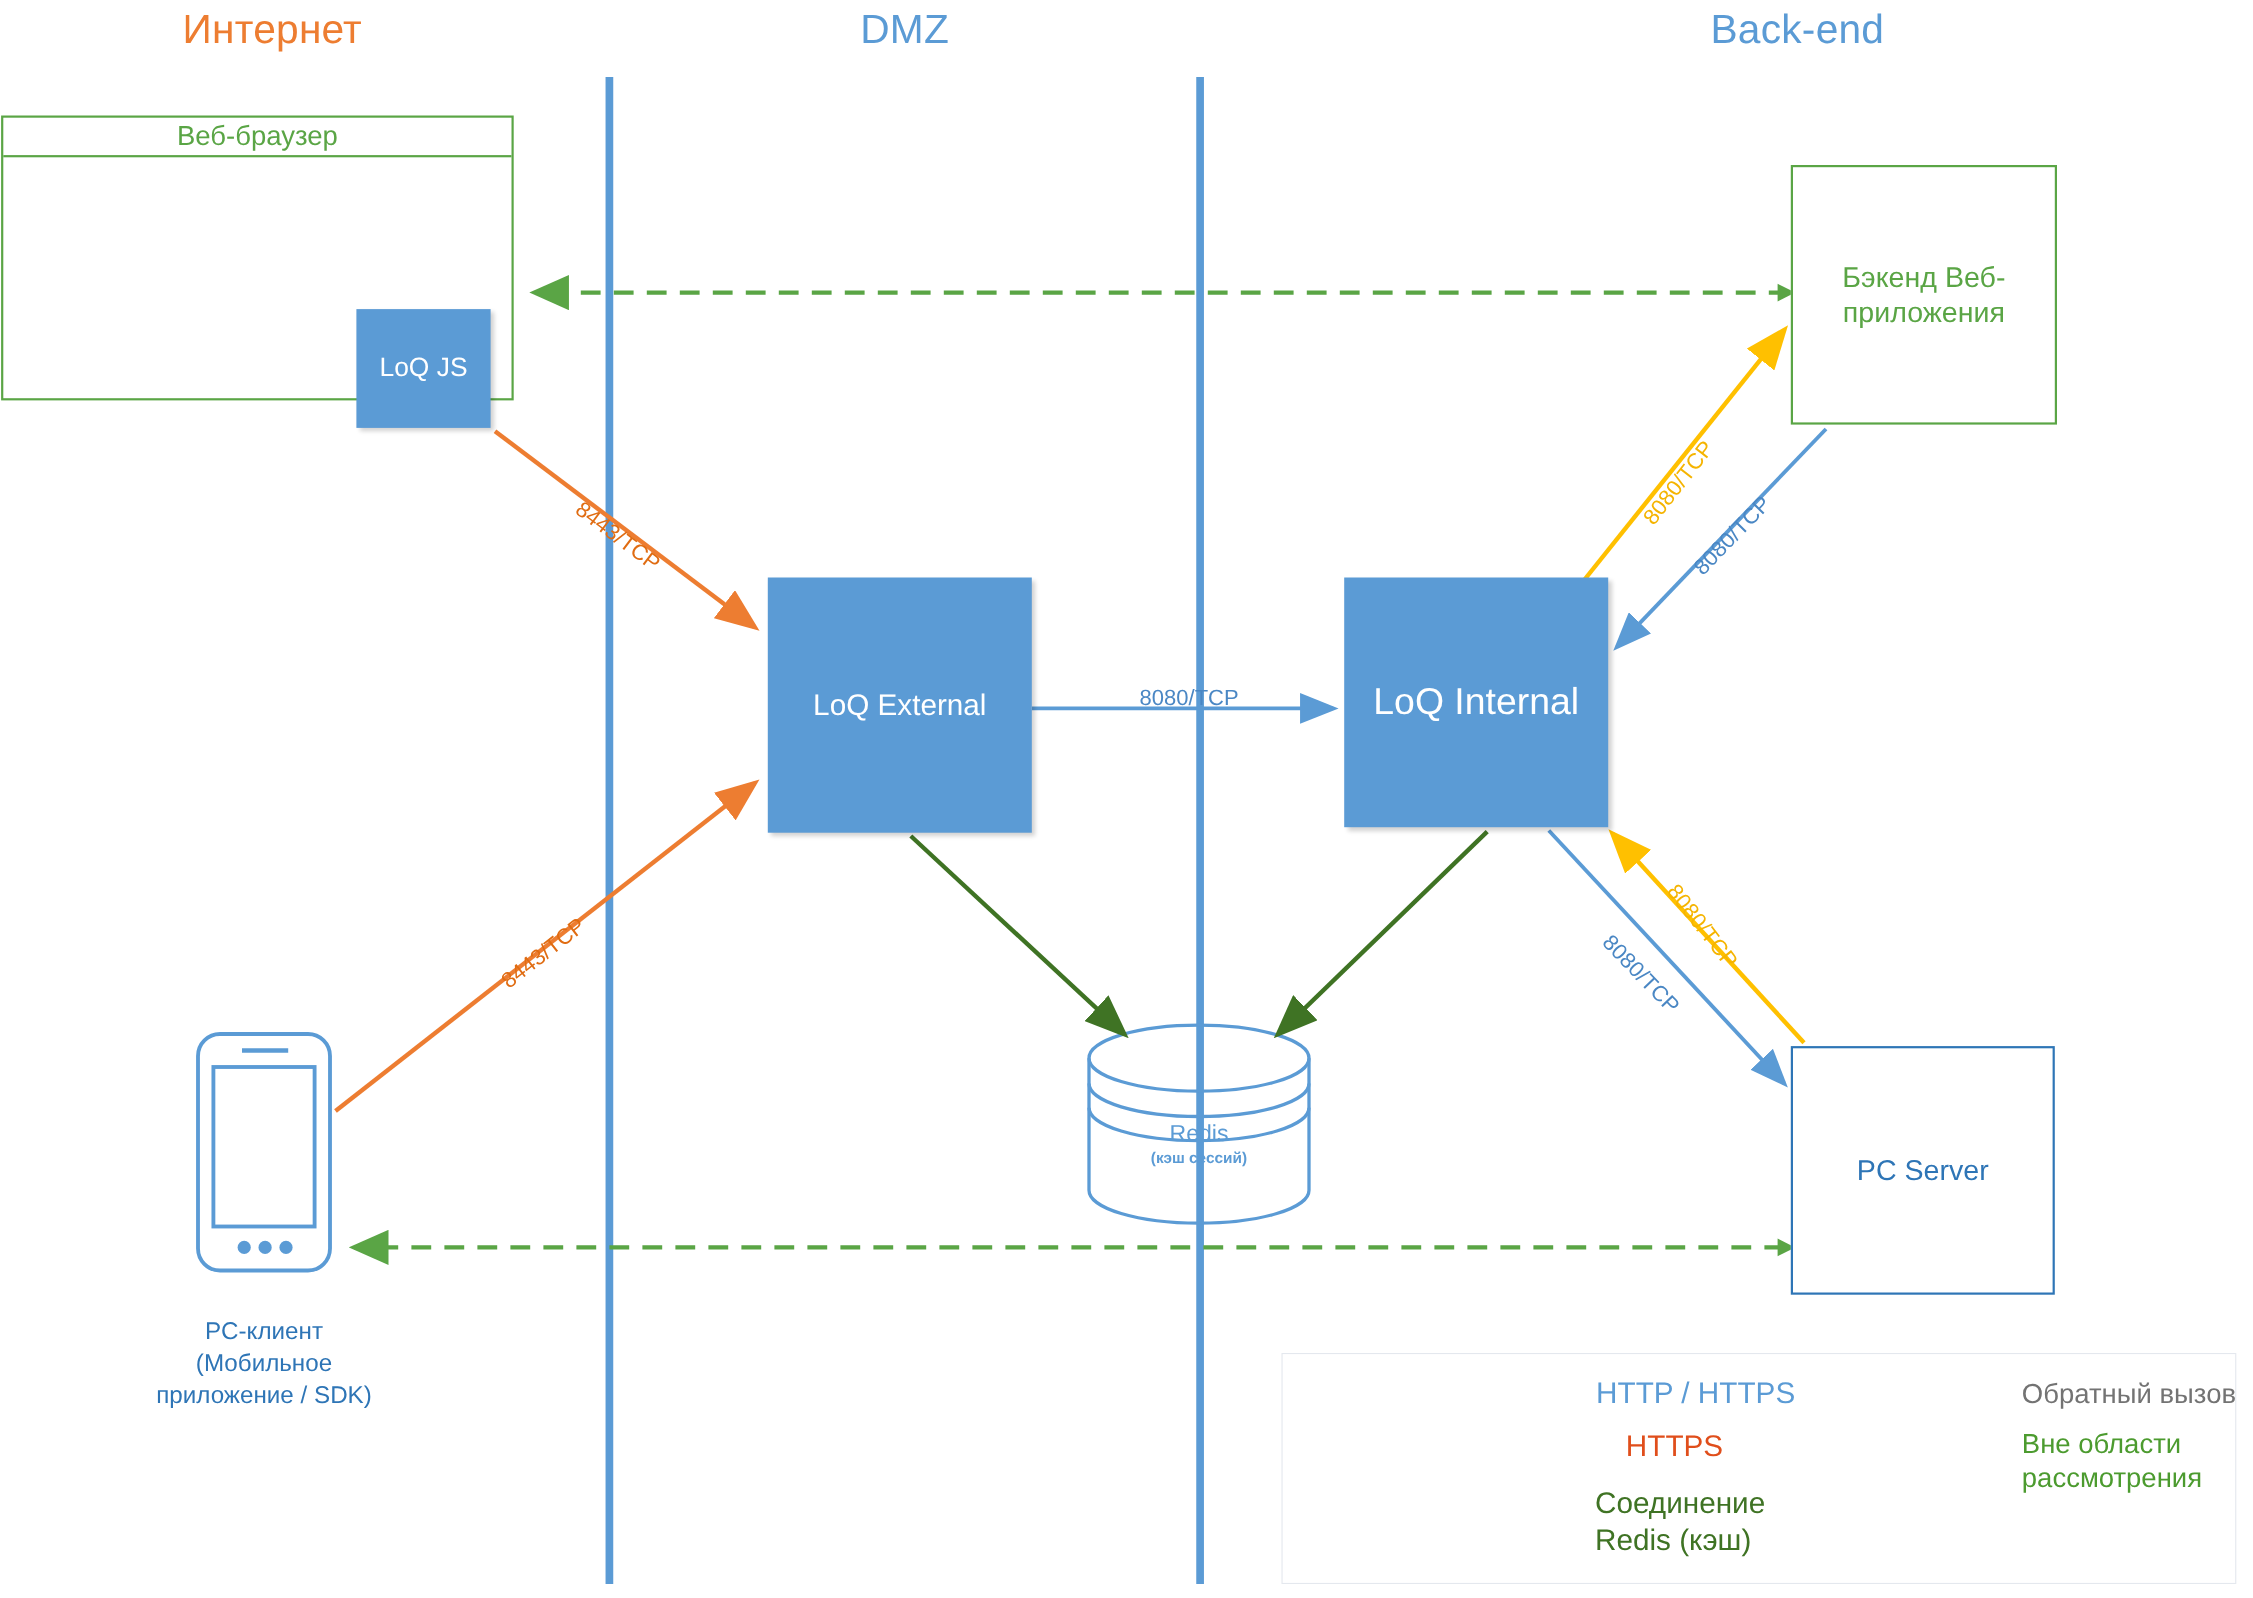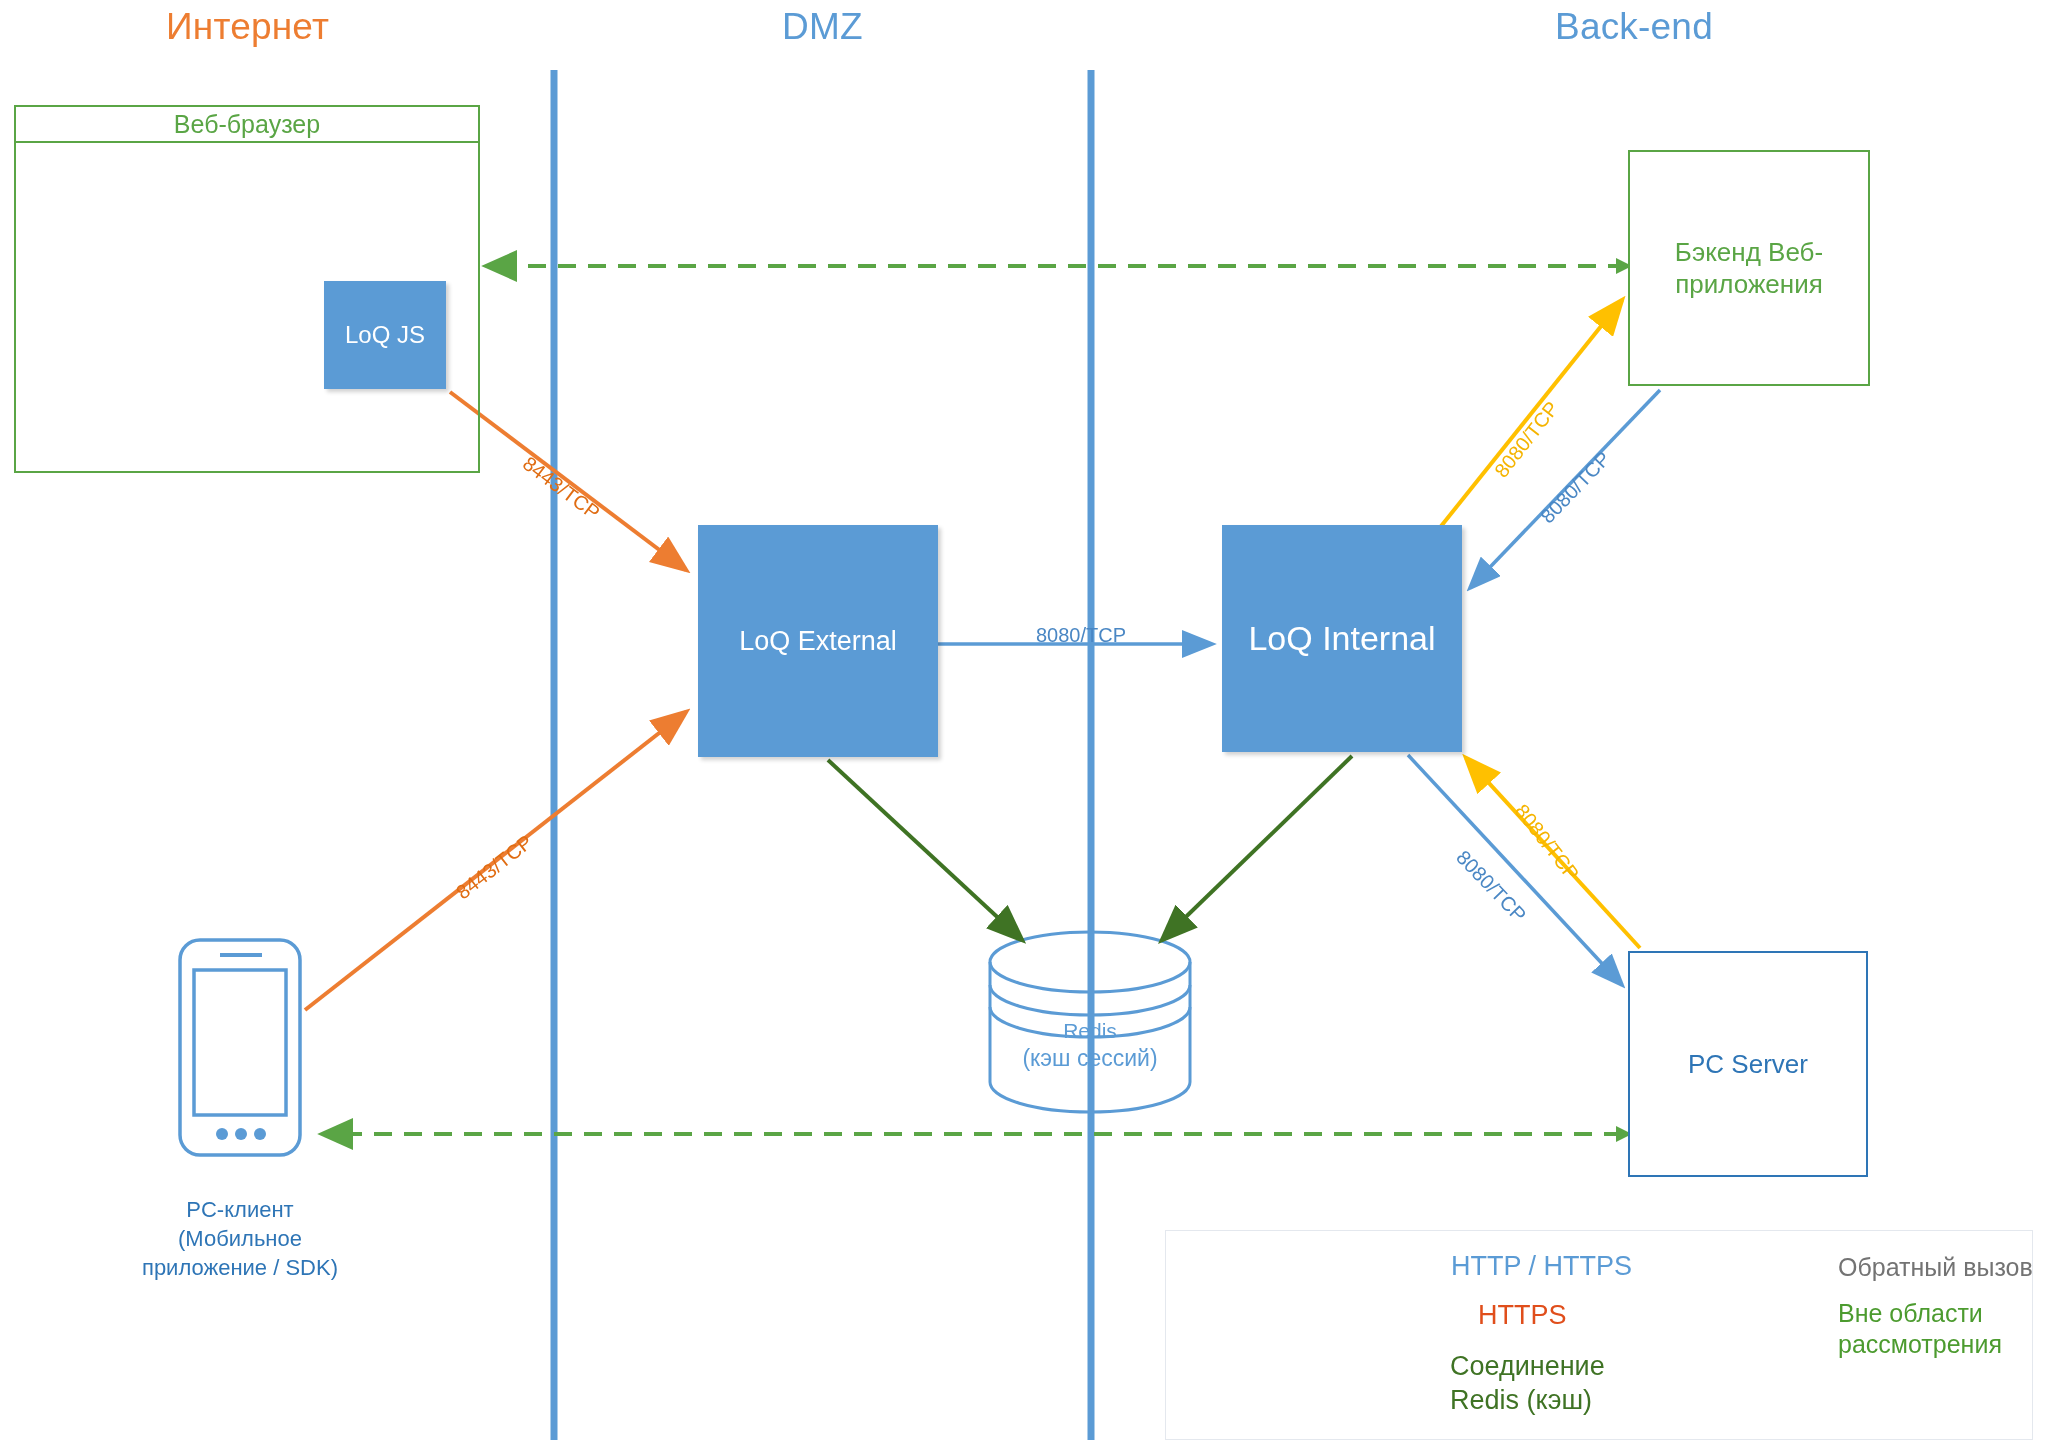--- a/index.html
+++ b/index.html
@@ -5,21 +5,21 @@
   html,body{margin:0;padding:0;background:#ffffff;}
   body{font-family:"Liberation Sans", sans-serif;}
   #stage{position:relative;width:2048px;height:1453px;background:#fff;overflow:hidden;}
   #svg{position:absolute;left:0;top:0;width:2048px;height:1453px;}
 
   .zone-title{position:absolute;font-size:37px;letter-spacing:.2px;white-space:nowrap;}
   .zt-internet{color:#ED7D31;left:166px;top:6px;}
   .zt-dmz{color:#5B9BD5;left:782px;top:6px;}
   .zt-backend{color:#5B9BD5;left:1535px;top:6px;margin-left:20px;}
 
-  .browser{position:absolute;left:14px;top:105px;width:466px;height:368px;
+  .browser{position:absolute;left:1px;top:105px;width:466px;height:259px;
            border:2.5px solid #5AA545;box-sizing:border-box;background:transparent;}
   .browser-bar{position:absolute;left:0;top:0;width:100%;height:36px;
                border-bottom:2.5px solid #5AA545;box-sizing:border-box;
                display:flex;align-items:center;justify-content:center;}
   .browser-bar span{color:#5AA545;font-size:25px;}
 
   .nodebox{position:absolute;box-sizing:border-box;display:flex;align-items:center;
            justify-content:center;text-align:center;}
 
   .blue-fill{background:#5B9BD5;color:#ffffff;box-shadow:3px 3px 4px rgba(0,0,0,.18);}
@@ -29,21 +29,21 @@
 
   .green-outline{border:2.5px solid #5AA545;color:#5AA545;background:#fff;}
   .backendbox{left:1628px;top:150px;width:242px;height:236px;font-size:26px;line-height:1.25;}
 
   .blue-outline{border:2.5px solid #2E75B6;color:#2E75B6;background:#fff;}
   .pcserver{left:1628px;top:951px;width:240px;height:226px;font-size:26px;}
 
   .redis-label{position:absolute;left:1000px;top:1018px;width:180px;text-align:center;
                color:#5B9BD5;line-height:1.25;pointer-events:none;}
   .redis-label .r1{font-size:21px;display:block;}
-  .redis-label .r2{font-size:23px;display:block;}
+  .redis-label .r2{font-size:14px;display:block;font-weight:bold;}
 
   .phone-caption{position:absolute;left:95px;top:1195px;width:290px;text-align:center;
                  color:#2E75B6;font-size:22px;line-height:1.32;}
 
   .legend{position:absolute;left:1165px;top:1230px;width:868px;height:210px;
           border:1px solid #E4E8EE;box-sizing:border-box;background:#fff;}
   .lg-label{position:absolute;white-space:nowrap;line-height:1.25;}
   .lg-httpx{color:#5B9BD5;font-size:27px;left:1451px;top:1250px;}
   .lg-https{color:#E04E1B;font-size:27px;left:1478px;top:1299px;}
   .lg-redis{color:#3F7324;font-size:27px;left:1450px;top:1350px;width:190px;white-space:normal;}

